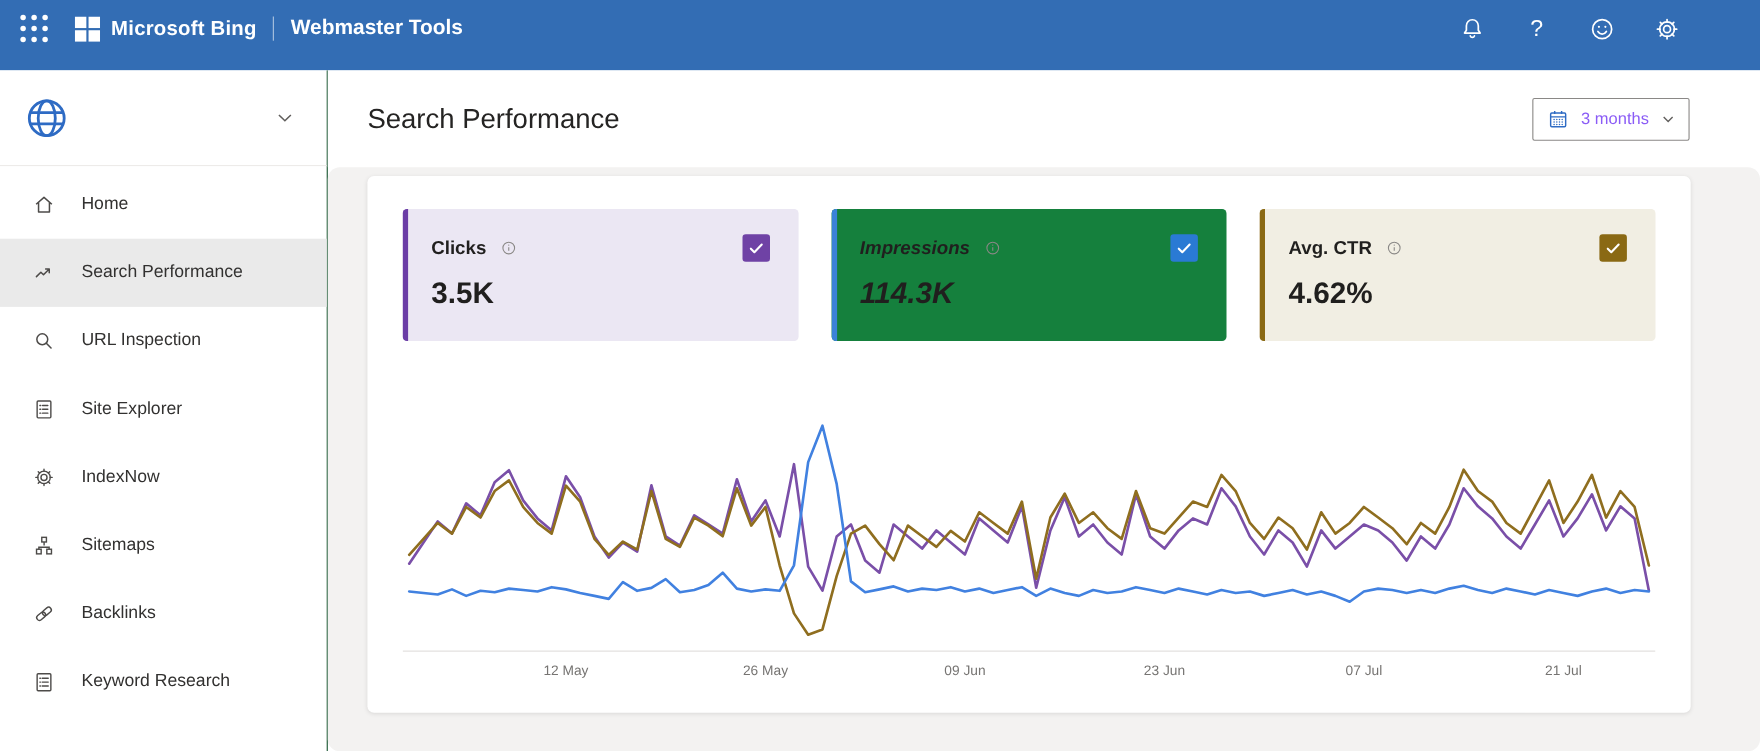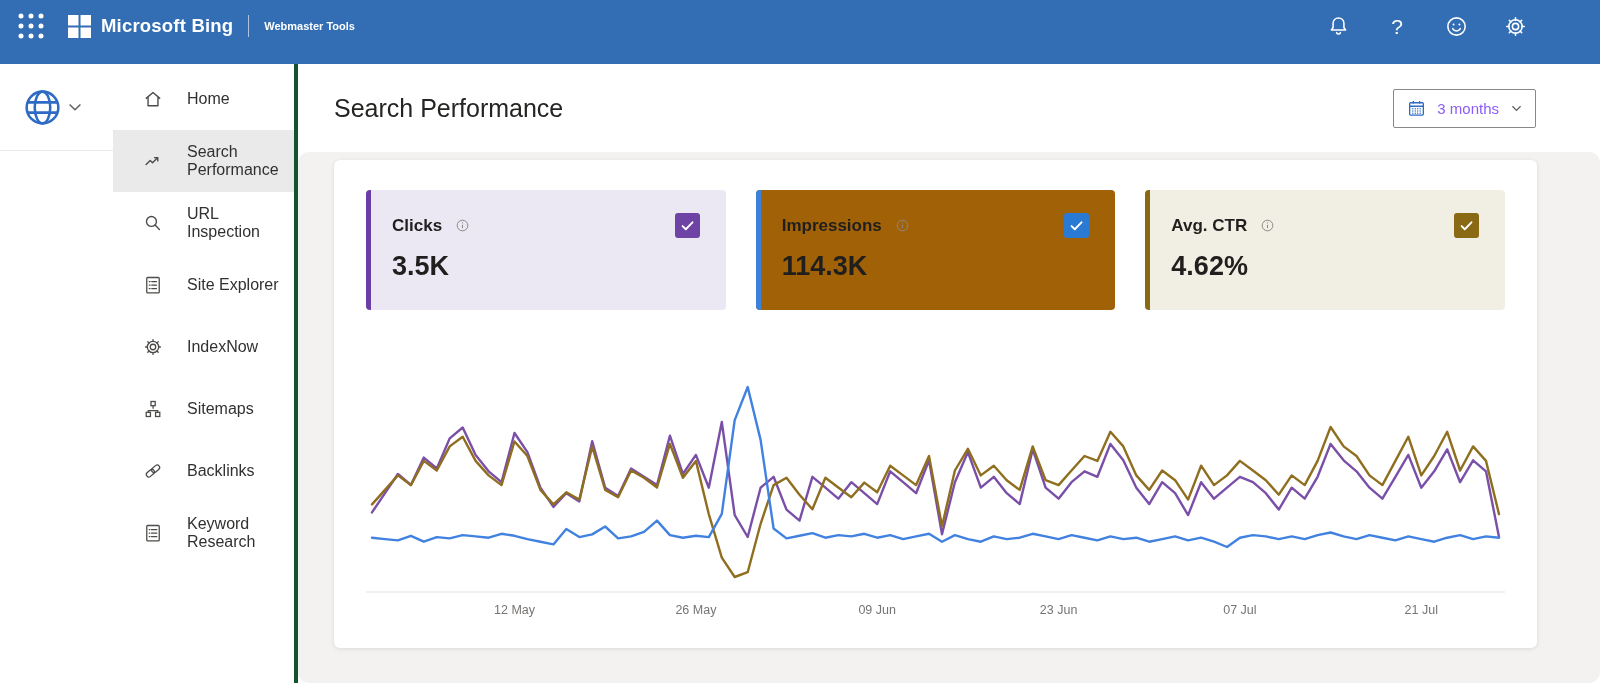--- a/index.html
+++ b/index.html
@@ -12,30 +12,30 @@
   
   .topbar {
     height:64px; background:#336db4; color:#fff;
     display:flex; align-items:center; padding:0 72px 12px 16px;
   }
   .icon-btn { display:flex; align-items:center; justify-content:center; cursor:pointer; }
   .waffle { width:30px; height:30px; }
   .mslogo { width:23px; height:23px; margin-left:22px; }
   .brand { font-size:18.5px; font-weight:700; margin-left:10px; letter-spacing:.2px; white-space:nowrap; }
   .divider-v { width:1px; height:22px; background:rgba(255,255,255,.6); margin:0 15px; }
-  .product { font-size:11px; font-weight:700; white-space:nowrap; }
+  .product { font-size:19px; font-weight:700; white-space:nowrap; }
   .topbar-spacer { flex:1; }
   .topbar-icons { display:flex; align-items:center; gap:33px; }
   .topbar-icons .icon-btn { width:26px; height:26px; }
   .help-glyph { font-size:21px; font-weight:400; line-height:1; }
   
   .shell { display:flex; height:619px; }
   .sidebar {
     width:298px; min-width:298px; background:#fff;
-    border-right:4px solid #14532d; display:flex; 
+    border-right:1px solid #14532d; display:flex; flex-direction:column;
   }
   .site-row {
     height:87px; display:flex; align-items:center; justify-content:space-between;
     padding:0 28px 0 20px; border-bottom:1px solid #edebe9; cursor:pointer;
   }
   .nav { padding-top:4px; }
   .nav-item {
     height:62px; display:flex; align-items:center; gap:23px;
     padding-left:29px; font-size:16px; color:#323130; cursor:pointer;
   }
@@ -251,21 +251,21 @@
               </svg>
               <div class="checkbox" style="background: rgb(111, 66, 165);">
                 <svg width="17" height="17" viewBox="0 0 18 18" fill="none" stroke="#fff" stroke-width="2" stroke-linecap="round" stroke-linejoin="round">
                   <path d="M3.8 9.6 l3.4 3.4 L14.3 5.6"></path>
                 </svg>
               </div>
             </div>
             <div class="metric-value">3.5K</div>
           </div>
 
-          <div class="metric" style="background: #a16207;">
+          <div class="metric" style="background: #15803d; font-style: italic;">
             <div class="stripe" style="background: rgb(59, 130, 216);"></div>
             <div class="metric-top">
               <span class="metric-label">Impressions</span>
               <svg class="metric-info" viewBox="0 0 24 24" fill="none" stroke="#8a8886" stroke-width="1.4">
                 <circle cx="12" cy="12" r="7.5"></circle>
                   <path d="M12 11 v4.6"></path>
                   <circle cx="12" cy="8.2" r=".9" fill="#8a8886" stroke="none"></circle>
               </svg>
               <div class="checkbox" style="background: rgb(42, 122, 212);">
                 <svg width="17" height="17" viewBox="0 0 18 18" fill="none" stroke="#fff" stroke-width="2" stroke-linecap="round" stroke-linejoin="round">

